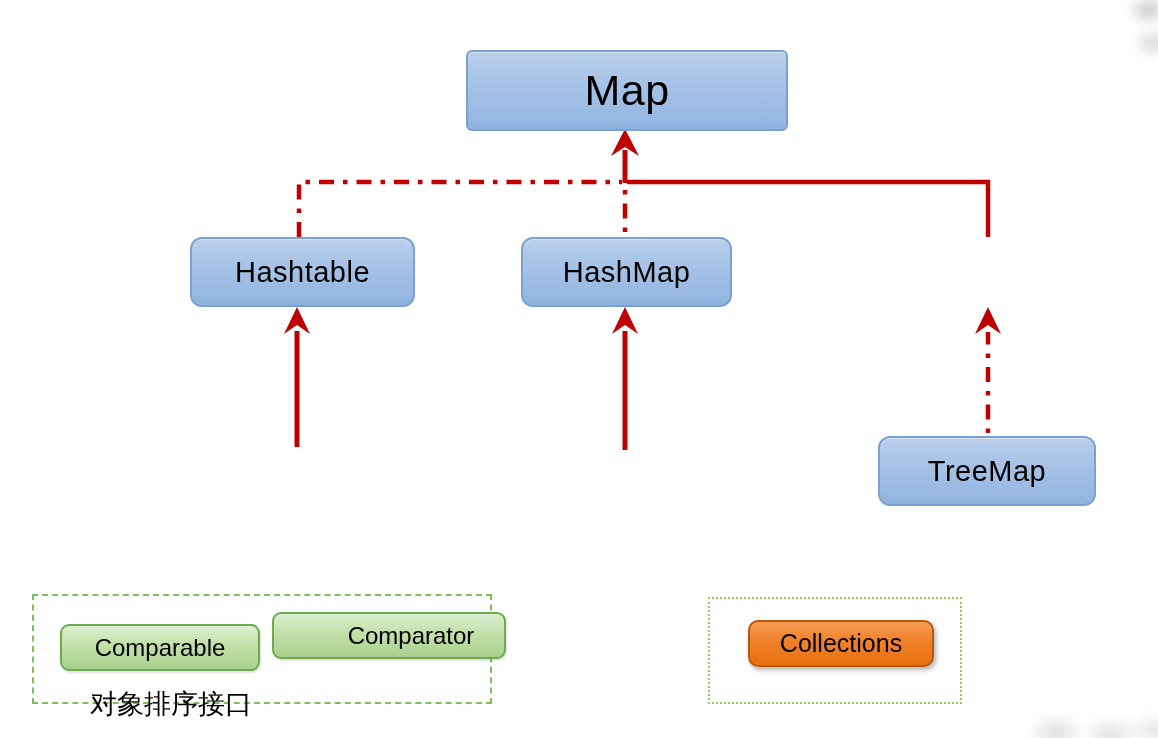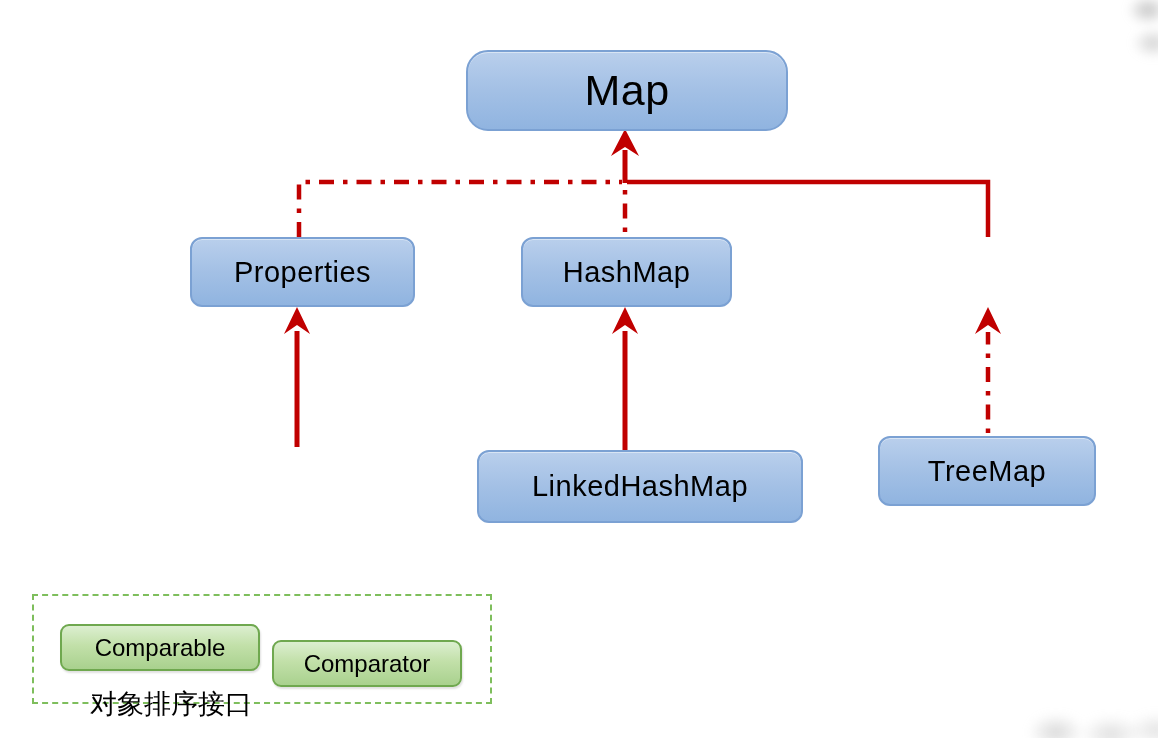--- a/index.html
+++ b/index.html
@@ -8,21 +8,21 @@
     overflow:hidden; font-family:"Liberation Sans", sans-serif;
   }
   .edges { position:absolute; left:0; top:0; width:1158px; height:738px; z-index:1; pointer-events:none; }
   .node {
     position:absolute; z-index:2; display:flex; align-items:center; justify-content:center;
     background:linear-gradient(180deg,#b9cfec 0%, #a3c0e5 50%, #90b4e0 100%);
     border:2px solid #7ba1d3; border-radius:12px; color:#000000;
     font-size:29px; letter-spacing:0.5px;
     box-shadow: inset 0 1px 0 rgba(255,255,255,0.45);
   }
-  .node-map   { left:466px; top:50px;  width:318px; height:77px; font-size:43px; border-radius:22px; }
+  .node-map   { left:466px; top:50px;  width:318px; height:77px; font-size:43px; border-radius:6px; }
   .node-hashtable { left:190px; top:237px; width:221px; height:66px; }
   .node-hashmap   { left:521px; top:237px; width:207px; height:66px;text-align:right; }
   .node-sortedmap { left:880px; top:237px; width:227px; height:66px; color:#a6a6a6; }
   .node-properties    { left:196px; top:447px; width:214px; height:65px; }
   .node-linkedhashmap { left:477px; top:450px; width:322px; height:69px; }
   .node-treemap       { left:878px; top:436px; width:214px; height:66px; }
 
   .group {
     position:absolute; z-index:2;
   }
@@ -34,21 +34,21 @@
     left:708px; top:597px; width:250px; height:103px;
     border:2px dotted #92d050;
   }
   .gnode {
     position:absolute; display:flex; align-items:center; justify-content:center;
     background:linear-gradient(180deg,#dcefd0 0%, #c2e0a9 45%, #a9d18e 100%);
     border:2px solid #6fa84f; border-radius:9px; color:#000000; font-size:24px;
     box-shadow:1px 2px 2px rgba(0,0,0,0.12);
   }
   .gnode-comparable { left:26px;  top:28px; width:196px; height:43px; }
-  .gnode-comparator { left:238px; top:44px; width:186px; height:43px; }
+  .gnode-comparator { left:238px; top:16px; width:186px; height:43px;padding-left:44px; }
   .gnode-collections {
     left:38px; top:21px; width:182px; height:43px;
     background:linear-gradient(180deg,#f79a50 0%, #f0812b 45%, #e8700e 100%);
     border:2px solid #b55a0c; border-radius:10px; font-size:25px;
     box-shadow:2px 3px 5px rgba(0,0,0,0.3);
   }
   .caption {
     position:absolute; z-index:3; color:#000000; 
     font-family:"Liberation Serif", serif; font-size:27px;
   }
@@ -92,28 +92,30 @@
     <polygon points="297,307 284,334 297,325 310,334" fill="#c00000"></polygon>
 
     <line x1="625" y1="450" x2="625" y2="331" stroke="#c00000" stroke-width="5"></line>
     <polygon points="625,307 612,334 625,325 638,334" fill="#c00000"></polygon>
 
     <line x1="988" y1="457" x2="988" y2="332" stroke="#c00000" stroke-width="4.5" stroke-dasharray="15 9 4.5 9"></line>
     <polygon points="988,307 975,334 988,325 1001,334" fill="#c00000"></polygon>
   </svg>
 
   <div class="node node-map">Map</div>
-  <div class="node node-hashtable">Properties</div>
+  <div class="node node-hashtable">Hashtable</div>
   <div class="node node-hashmap">HashMap</div>
-  <div class="node node-linkedhashmap">LinkedHashMap</div>
   <div class="node node-treemap">TreeMap</div>
 
   <div class="group group-sorting">
     <div class="gnode gnode-comparable">Comparable</div>
     <div class="gnode gnode-comparator">Comparator</div>
   </div>
   <div class="caption caption-sorting">对象排序接口</div>
 
+  <div class="group group-utility">
+    <div class="gnode gnode-collections">Collections</div>
+  </div>
 
   <div class="artifact artifact-tr"></div>
   <div class="artifact artifact-br"></div>
 
 </div>
 
 </body></html>

